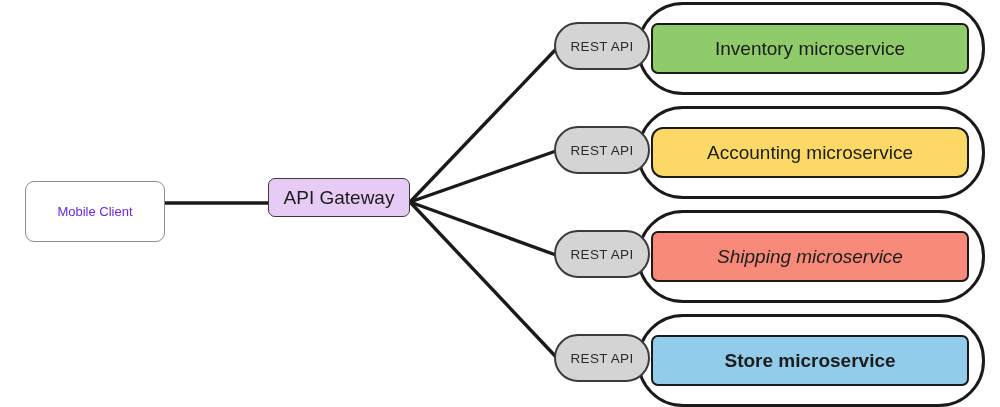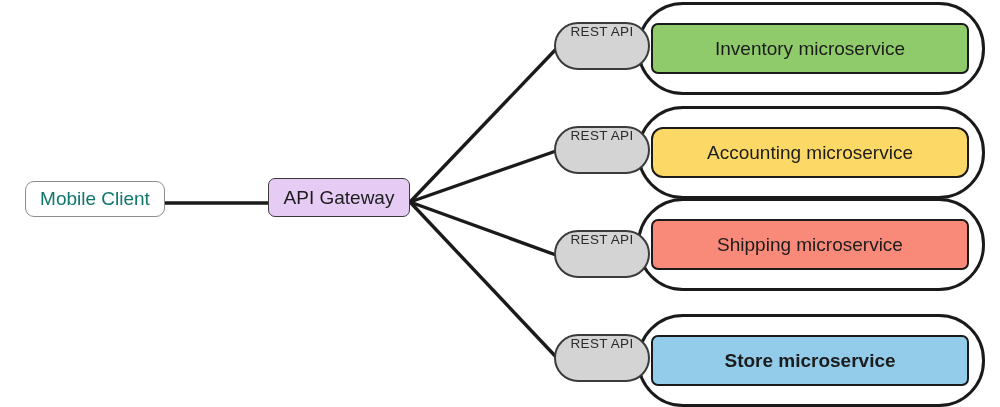--- a/index.html
+++ b/index.html
@@ -31,26 +31,26 @@
     box-sizing: border-box;
     display: flex;
     align-items: center;
     justify-content: center;
     text-align: center;
   }
   .client-node {
     left: 25px;
     top: 181px;
     width: 140px;
-    height: 36px;
+    height: 61px;
     background: #ffffff;
     border: 1.6px solid #8d8d8d;
     border-radius: 9px;
-    font-size: 19px;
-    color: #0f766e;
+    font-size: 13px;
+    color: #6d28d9;
     z-index: 5;
   }
   .gateway-node {
     left: 268px;
     top: 178px;
     width: 142px;
     height: 39px;
     background: #E6CCF5;
     border: 1.8px solid #3a3a3a;
     border-radius: 7px;
@@ -89,21 +89,21 @@
   }
 
   
   .rest-pill {
     position: absolute;
     left: 554px;
     width: 96px;
     height: 48px;
     box-sizing: border-box;
     display: flex;
-    align-items: flex-start;
+    align-items: center;
     justify-content: center;
     background: #D4D4D4;
     border: 2.4px solid #3b3b3b;
     border-radius: 24px;
     font-size: 13.5px;
     letter-spacing: 0.3px;
     color: #2b2b2b;
     z-index: 6;
   }
 </style>
@@ -141,21 +141,21 @@
 
   <div class="svc-row" style="top:106px;">
     <div class="svc-inner" id="svc-inner-1" style="background: rgb(252, 217, 102); border-radius: 12px;">
       <span>Accounting microservice</span>
     </div>
   </div>
   <div class="rest-pill" style="top: 126px; background: rgb(212, 212, 212);">
     <span>REST API</span>
   </div>
 
-  <div class="svc-row" style="top:198px;">
+  <div class="svc-row" style="top:210px;font-style:italic;">
     <div class="svc-inner" id="svc-inner-2" style="background: rgb(249, 138, 121);">
       <span>Shipping microservice</span>
     </div>
   </div>
   <div class="rest-pill" style="top: 230px; background: rgb(212, 212, 212);">
     <span>REST API</span>
   </div>
 
   <div class="svc-row" style="top:314px;">
     <div class="svc-inner" id="svc-inner-3" style="background: rgb(147, 204, 235); font-weight: bold;">

